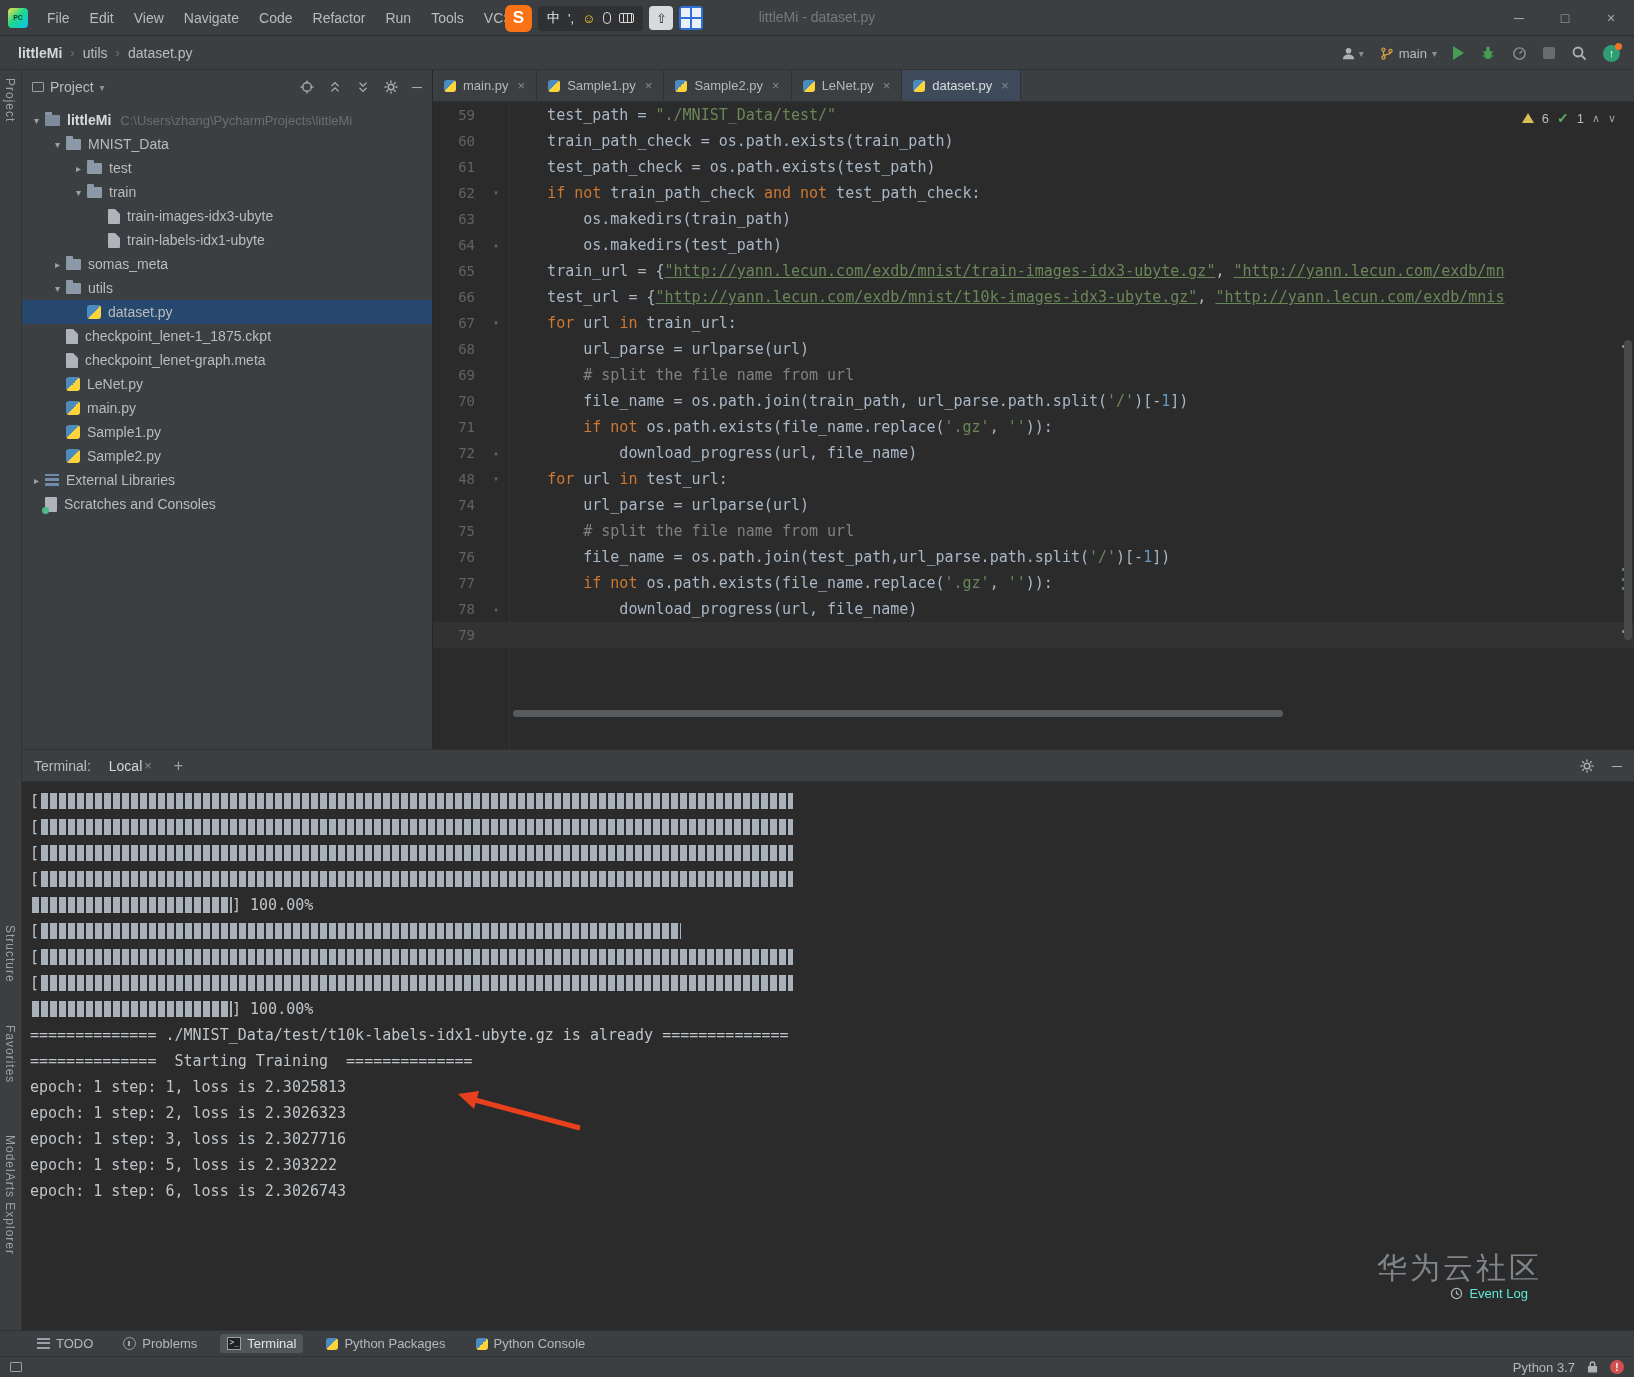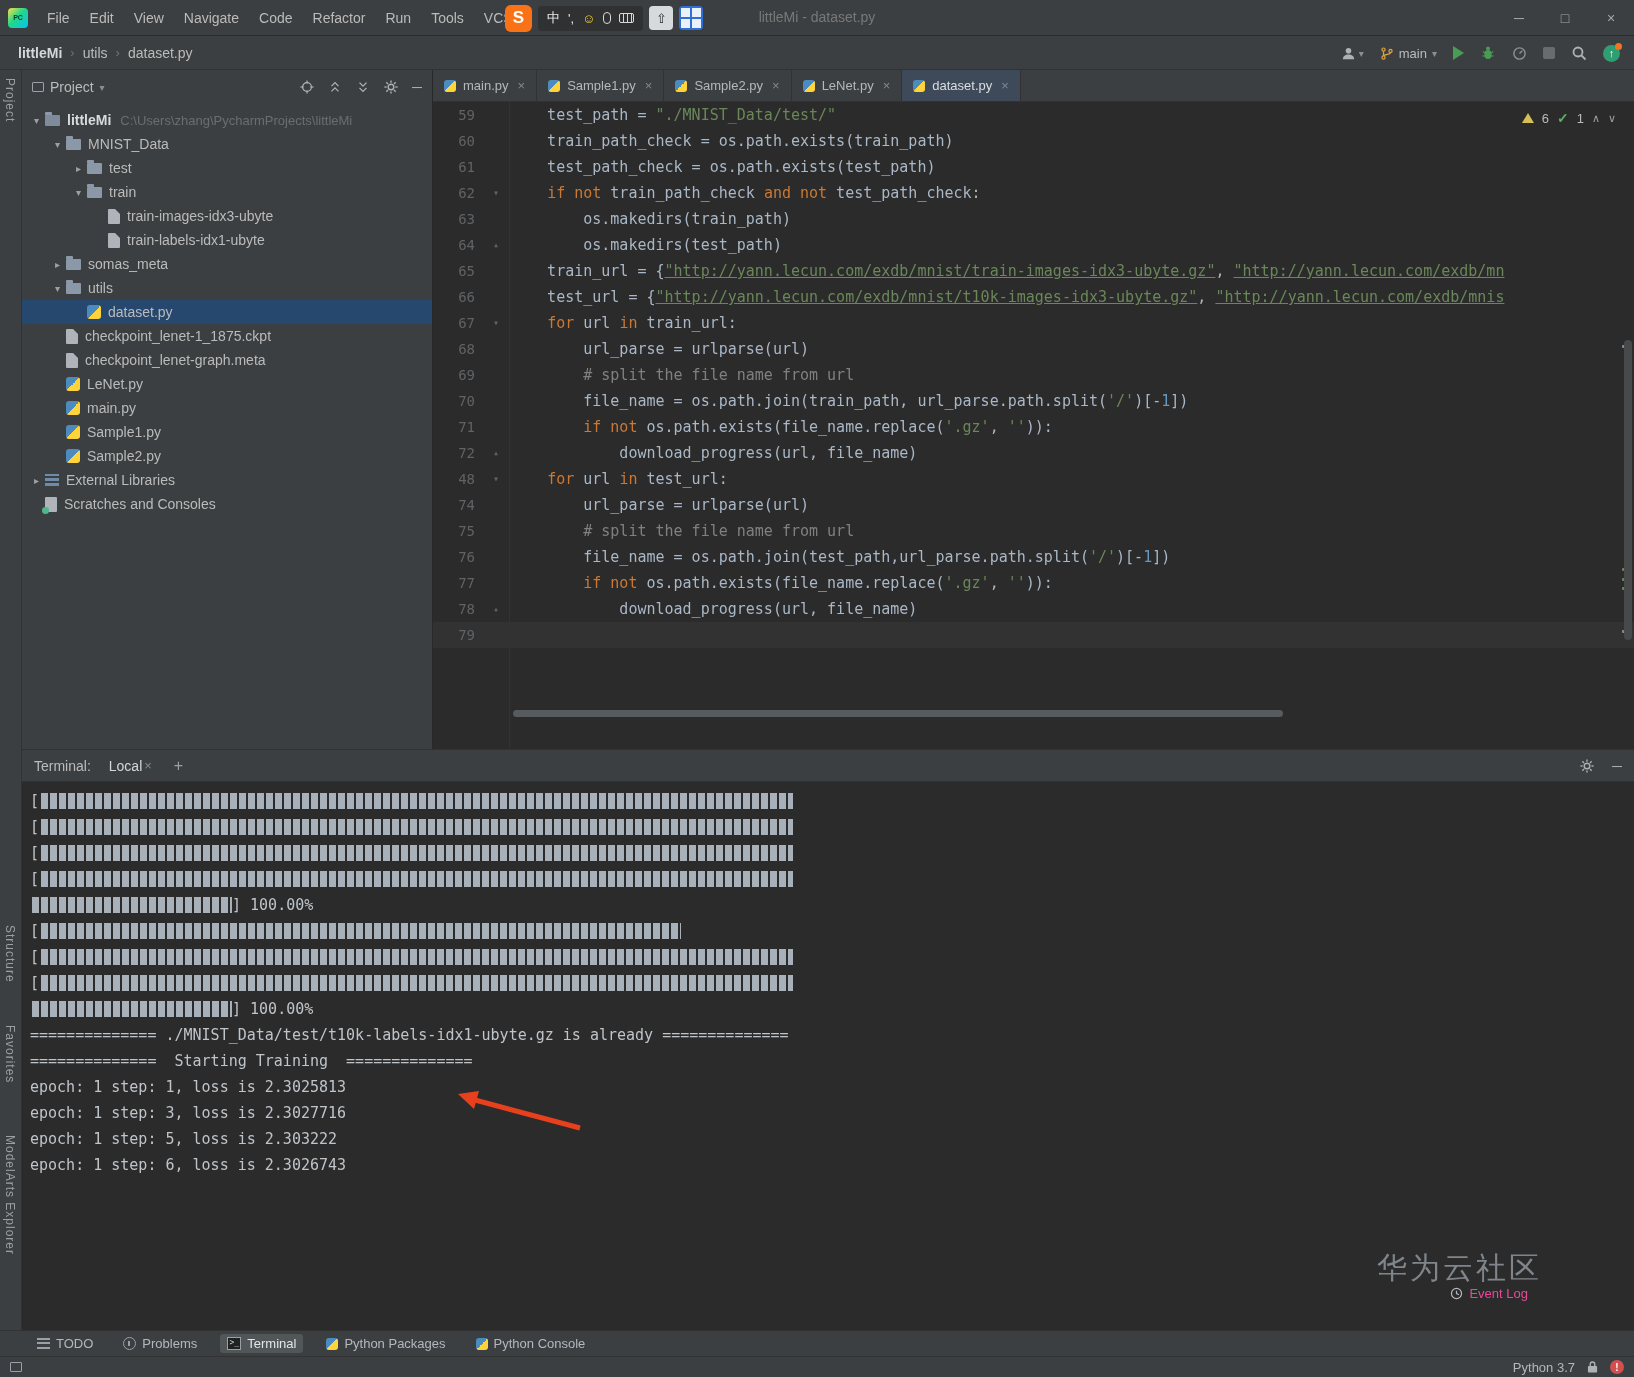--- a/index.html
+++ b/index.html
@@ -124,21 +124,21 @@
   .ic-problems::after { content:''; position:absolute; left:4px; top:3px; width:2px; height:5px; background:#9aa0a6; }
   .ic-term { width:14px; height:13px; background:#1f2123; border:1px solid #9aa0a6; color:#d0d3d6; font-size:8px; line-height:10px; text-align:center; font-family:"DejaVu Sans Mono",monospace; }
   .status-bar { height:21px; flex:none; background:#3c3f41; border-top:1px solid #323232; display:flex; align-items:center; font-size:13px; padding:0 10px; color:#b4b8bc; }
   .sb-left-icon { width:12px; height:10px; border:1.5px solid #9aa0a6; border-radius:1px; }
   .sb-right { margin-left:auto; display:flex; align-items:center; gap:12px; }
   .err-badge { width:14px; height:14px; border-radius:50%; background:#d35050; color:#fff; font-size:10px; font-weight:bold; display:flex; align-items:center; justify-content:center; }
 
   
   .arrow-overlay { position:absolute; left:430px; top:1078px; pointer-events:none; }
   .watermark { position:absolute; right:92px; top:1248px; font-size:30px; letter-spacing:3px; color:#8e959b; opacity:.85; }
-  .event-log { position:absolute; right:106px; top:1286px; display:flex; align-items:center; gap:6px; font-size:13px; color:#ec4899; }
+  .event-log { position:absolute; right:106px; top:1286px; display:flex; align-items:center; gap:6px; font-size:13px; color:#5eead4; }
 </style>
 </head>
 <body>
 
 <div id="app">
 
   <div class="titlebar">
     <div class="app-logo">PC</div>
     <div class="menubar">
         <span class="menu-item">File</span>
@@ -560,20 +560,21 @@
             <div class="term-line"><span>[</span><span class="bar" style="width: 752px;"></span></div>
             <div class="term-line"><span>[</span><span class="bar" style="width: 752px;"></span></div>
             <div class="term-line"><span class="bar" style="width: 200px;"></span><span>] 100.00%</span></div>
             <div class="term-line"><span>[</span><span class="bar" style="width: 640px;"></span></div>
             <div class="term-line"><span>[</span><span class="bar" style="width: 752px;"></span></div>
             <div class="term-line"><span>[</span><span class="bar" style="width: 752px;"></span></div>
             <div class="term-line"><span class="bar" style="width: 200px;"></span><span>] 100.00%</span></div>
             <div class="term-line"><span>============== ./MNIST_Data/test/t10k-labels-idx1-ubyte.gz is already ==============</span></div>
             <div class="term-line"><span>==============  Starting Training  ==============</span></div>
             <div class="term-line"><span>epoch: 1 step: 1, loss is 2.3025813</span></div>
+            <div class="term-line"><span>epoch: 1 step: 2, loss is 2.3026323</span></div>
             <div class="term-line"><span>epoch: 1 step: 3, loss is 2.3027716</span></div>
             <div class="term-line"><span>epoch: 1 step: 5, loss is 2.303222</span></div>
             <div class="term-line"><span>epoch: 1 step: 6, loss is 2.3026743</span></div>
           </div>
       </div>
 
     </div>
   </div>
 
   <div class="bottom-bar">

